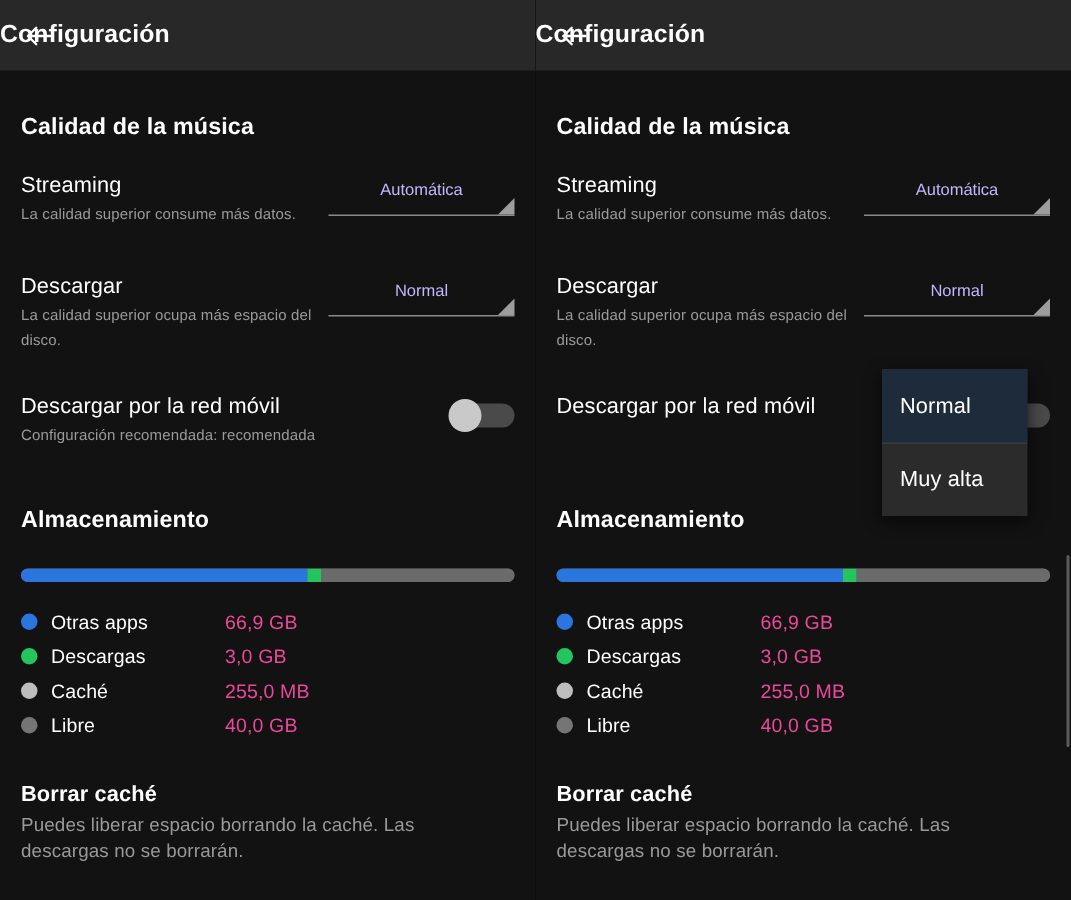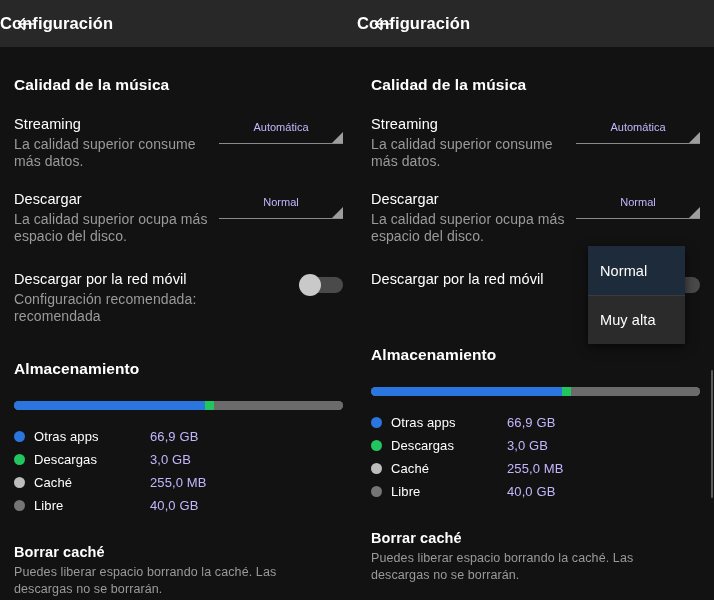--- a/index.html
+++ b/index.html
@@ -65,21 +65,21 @@
   }
   .row-texts { flex:1 1 auto; max-width:208px; }
   .row-title {
     color:#ffffff;
     font-size:14.5px;
     line-height:19px;
     letter-spacing:.1px;
   }
   .row-sub {
     color:#9a9a9a;
-    font-size:14px;
+    font-size:10px;
     line-height:16.5px;
     letter-spacing:.1px;
     margin-top:2px;
   }
 
   
   .spinner {
     width:124px;
     flex:0 0 124px;
     position:relative;
@@ -154,21 +154,21 @@
     flex:0 0 11px;
     margin-right:9px;
   }
   .legend-label {
     color:#ffffff;
     font-size:13px;
     width:116px;
     letter-spacing:.1px;
   }
   .legend-value {
-    color:#c4b5fd;
+    color:#ec4899;
     font-size:13px;
     letter-spacing:.1px;
   }
 
   
   .sec-cache { padding-top:27px; }
   .cache-title {
     color:#ffffff;
     font-size:14.5px;
     font-weight:bold;

